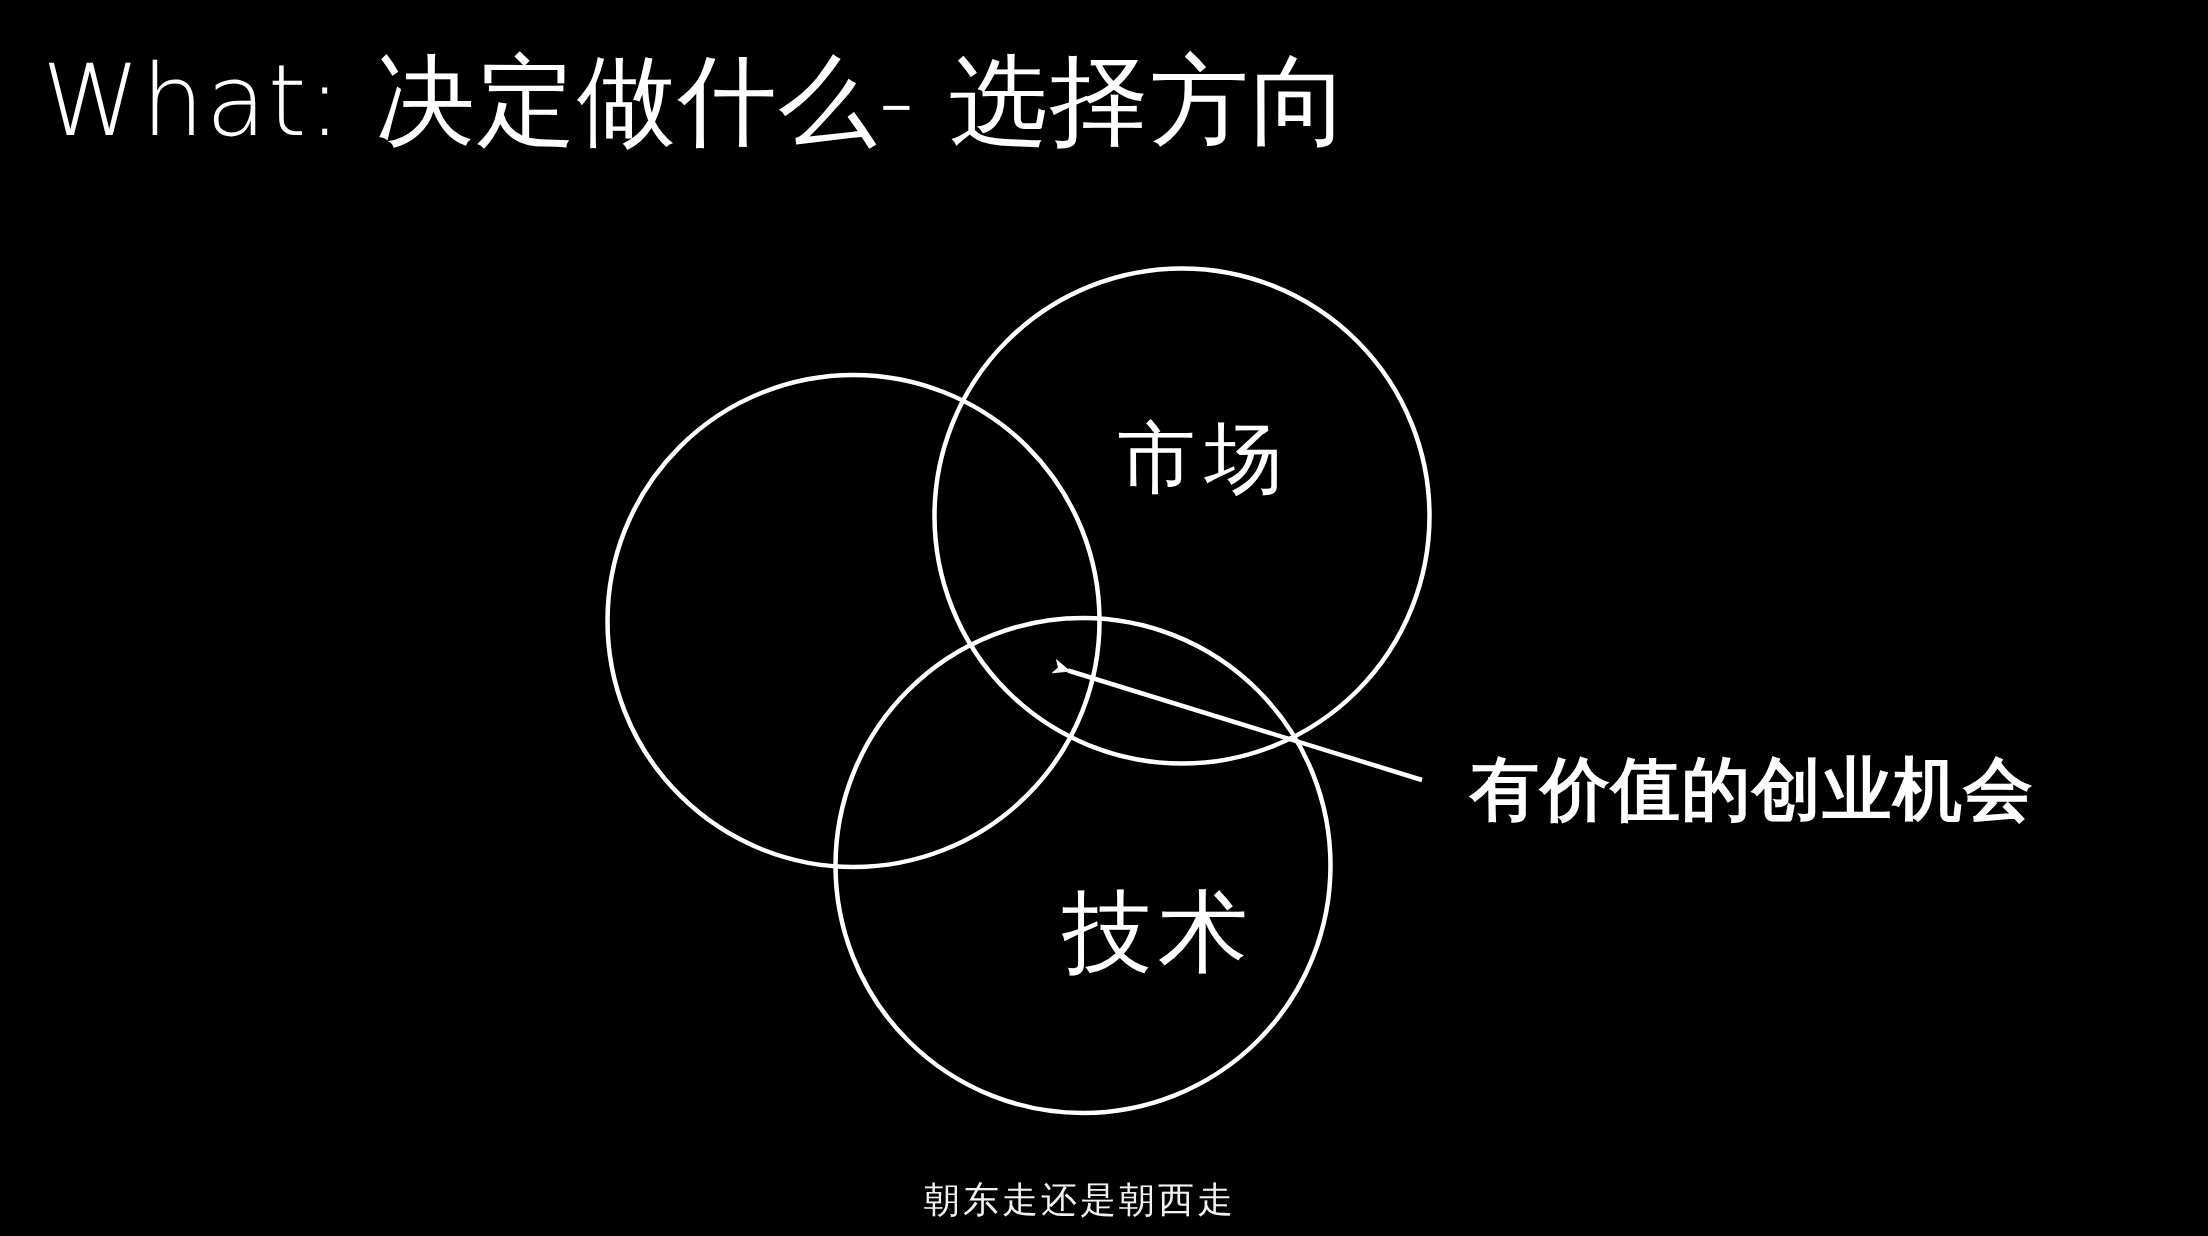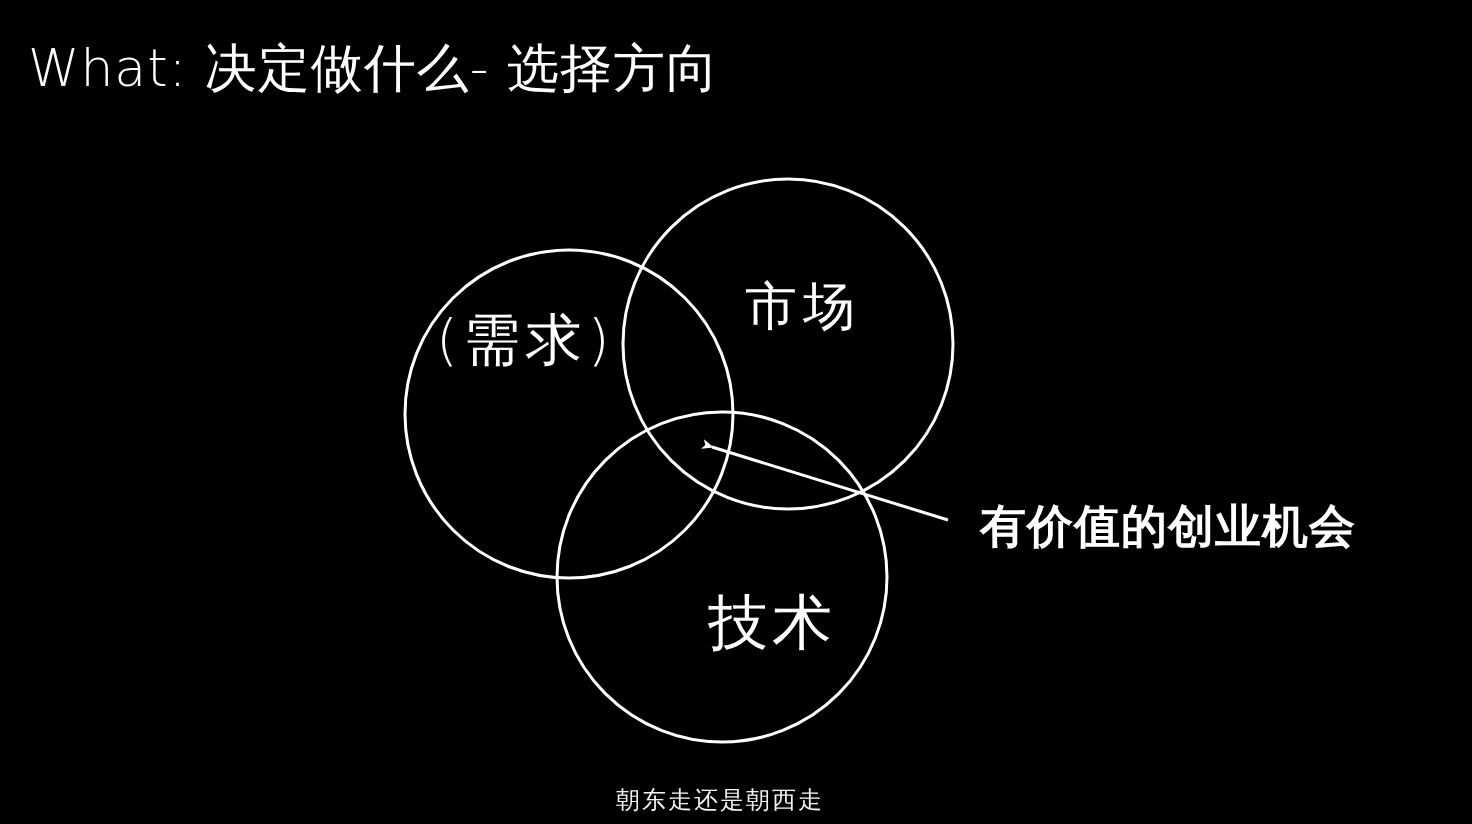--- a/index.html
+++ b/index.html
@@ -12,21 +12,21 @@
       height: 824px;
       position: relative;
       overflow: hidden;
       font-family: "DejaVu Sans", "Liberation Sans", sans-serif;
       color: #ffffff;
     }
     .slide-title {
       position: absolute;
       left: 28px;
       top: 18px;
-      font-size: 52px;
+      font-size: 66px;
       font-weight: 300;
       letter-spacing: 1px;
       line-height: 100px;
       white-space: nowrap;
       color: #ffffff;
     }
     .diagram {
       position: absolute;
       left: 0;
       top: 0;
@@ -93,21 +93,20 @@
       <path d="M0,5 L12,0 L9,5 L12,10 Z" fill="#ffffff"></path>
     </marker>
   </defs>
   <circle cx="569" cy="414" r="164" fill="none" stroke="#ffffff" stroke-width="3"></circle>
   <circle cx="788" cy="344" r="165" fill="none" stroke="#ffffff" stroke-width="3"></circle>
   <circle cx="722" cy="577" r="165" fill="none" stroke="#ffffff" stroke-width="3"></circle>
   <line x1="948" y1="520" x2="712" y2="447" stroke="#ffffff" stroke-width="3" marker-end="url(#arrowhead)"></line>
 </svg>
 
 <div class="label label-product">
-  <div style="margin-left:-4px;">(需求)</div>
 </div>
 
 <div class="label label-market">市场</div>
 
 <div class="label label-tech">技术</div>
 
 <div class="label label-opportunity">有价值的创业机会</div>
 
 <div class="subtitle">朝东走还是朝西走</div>
 

